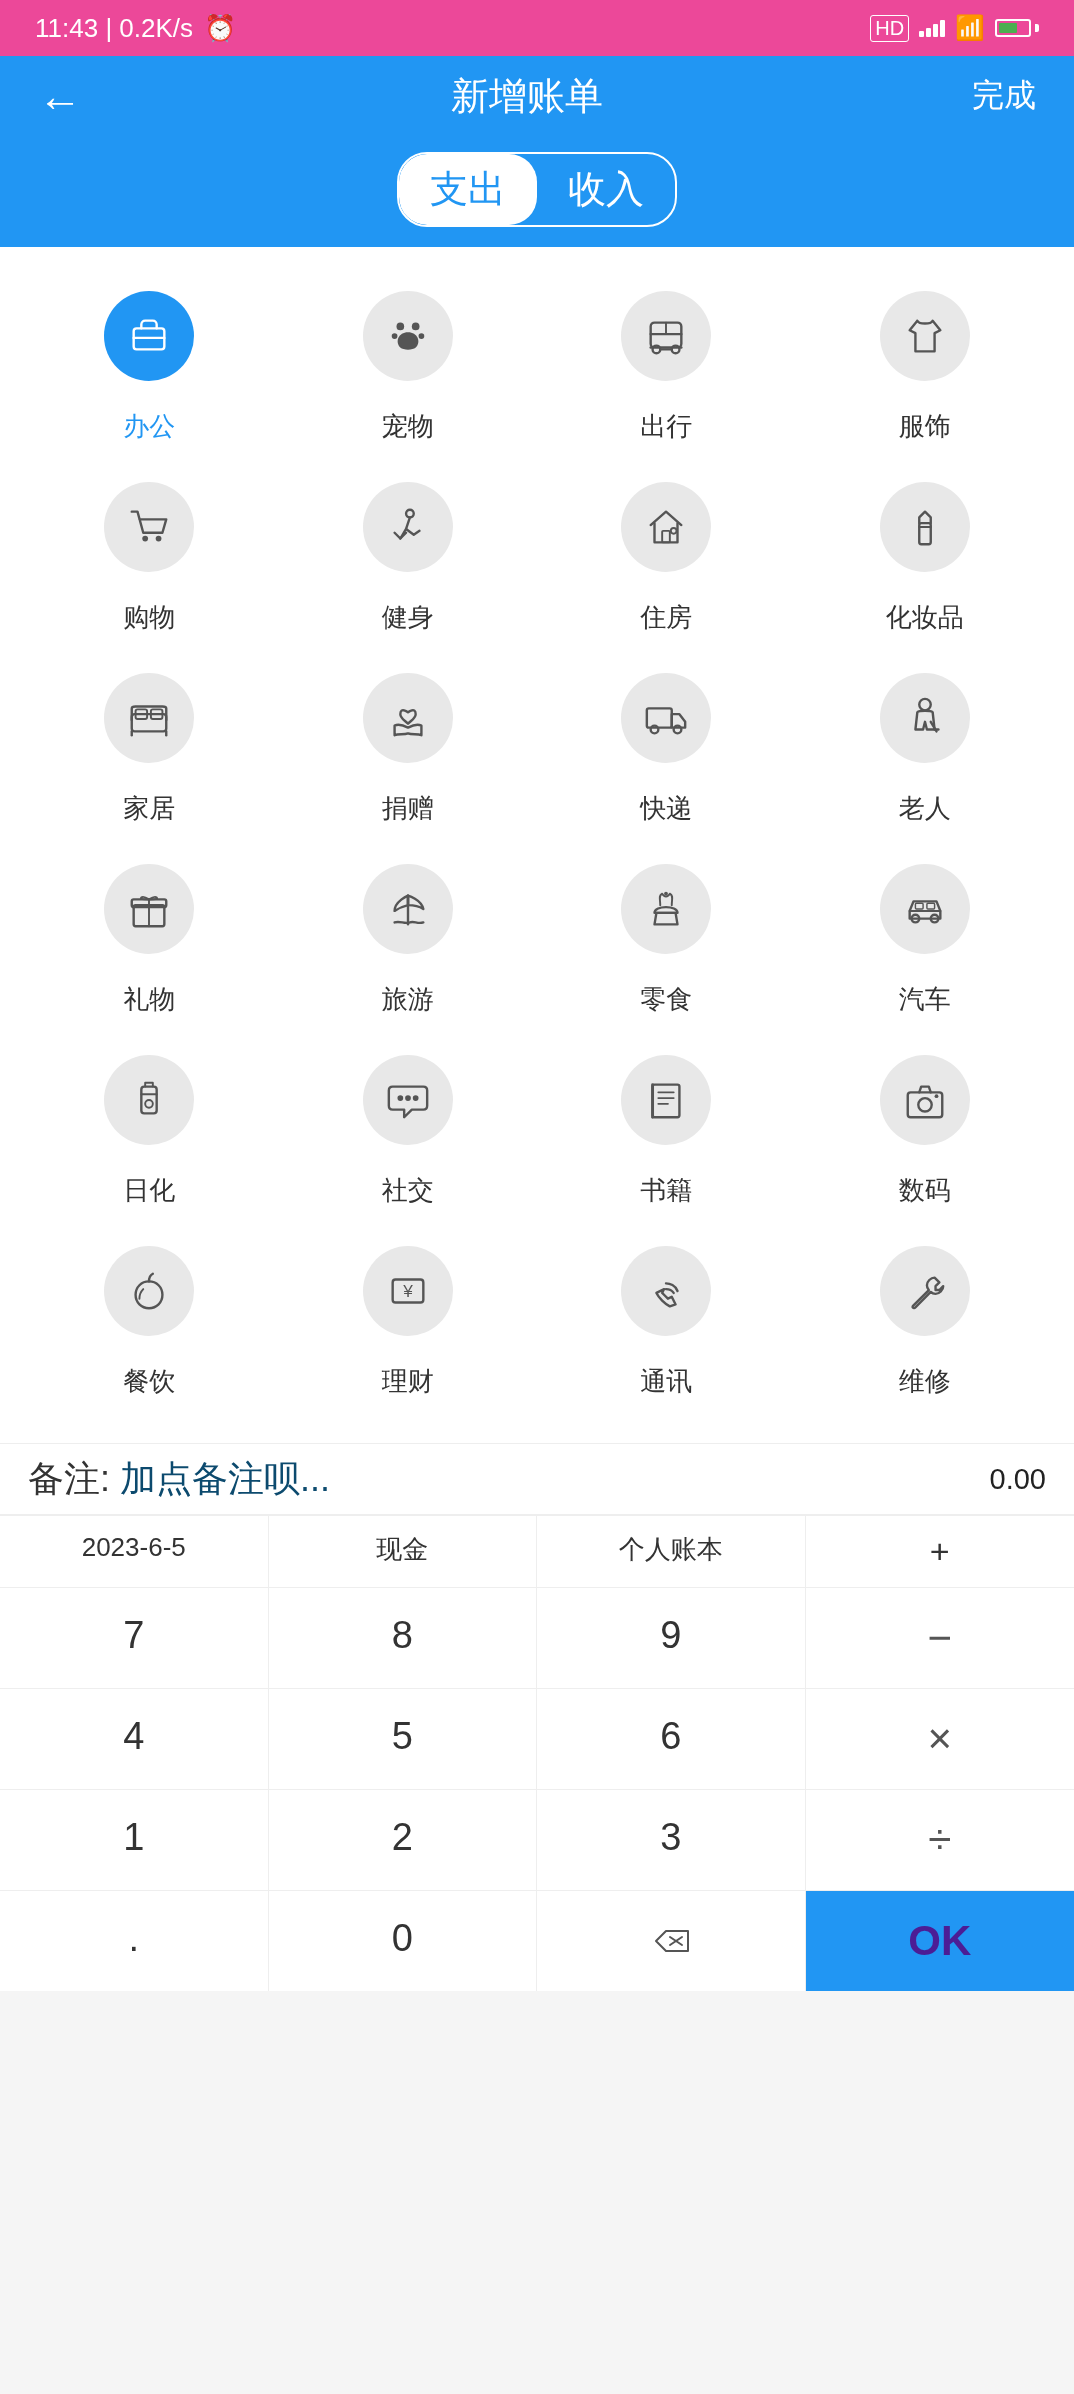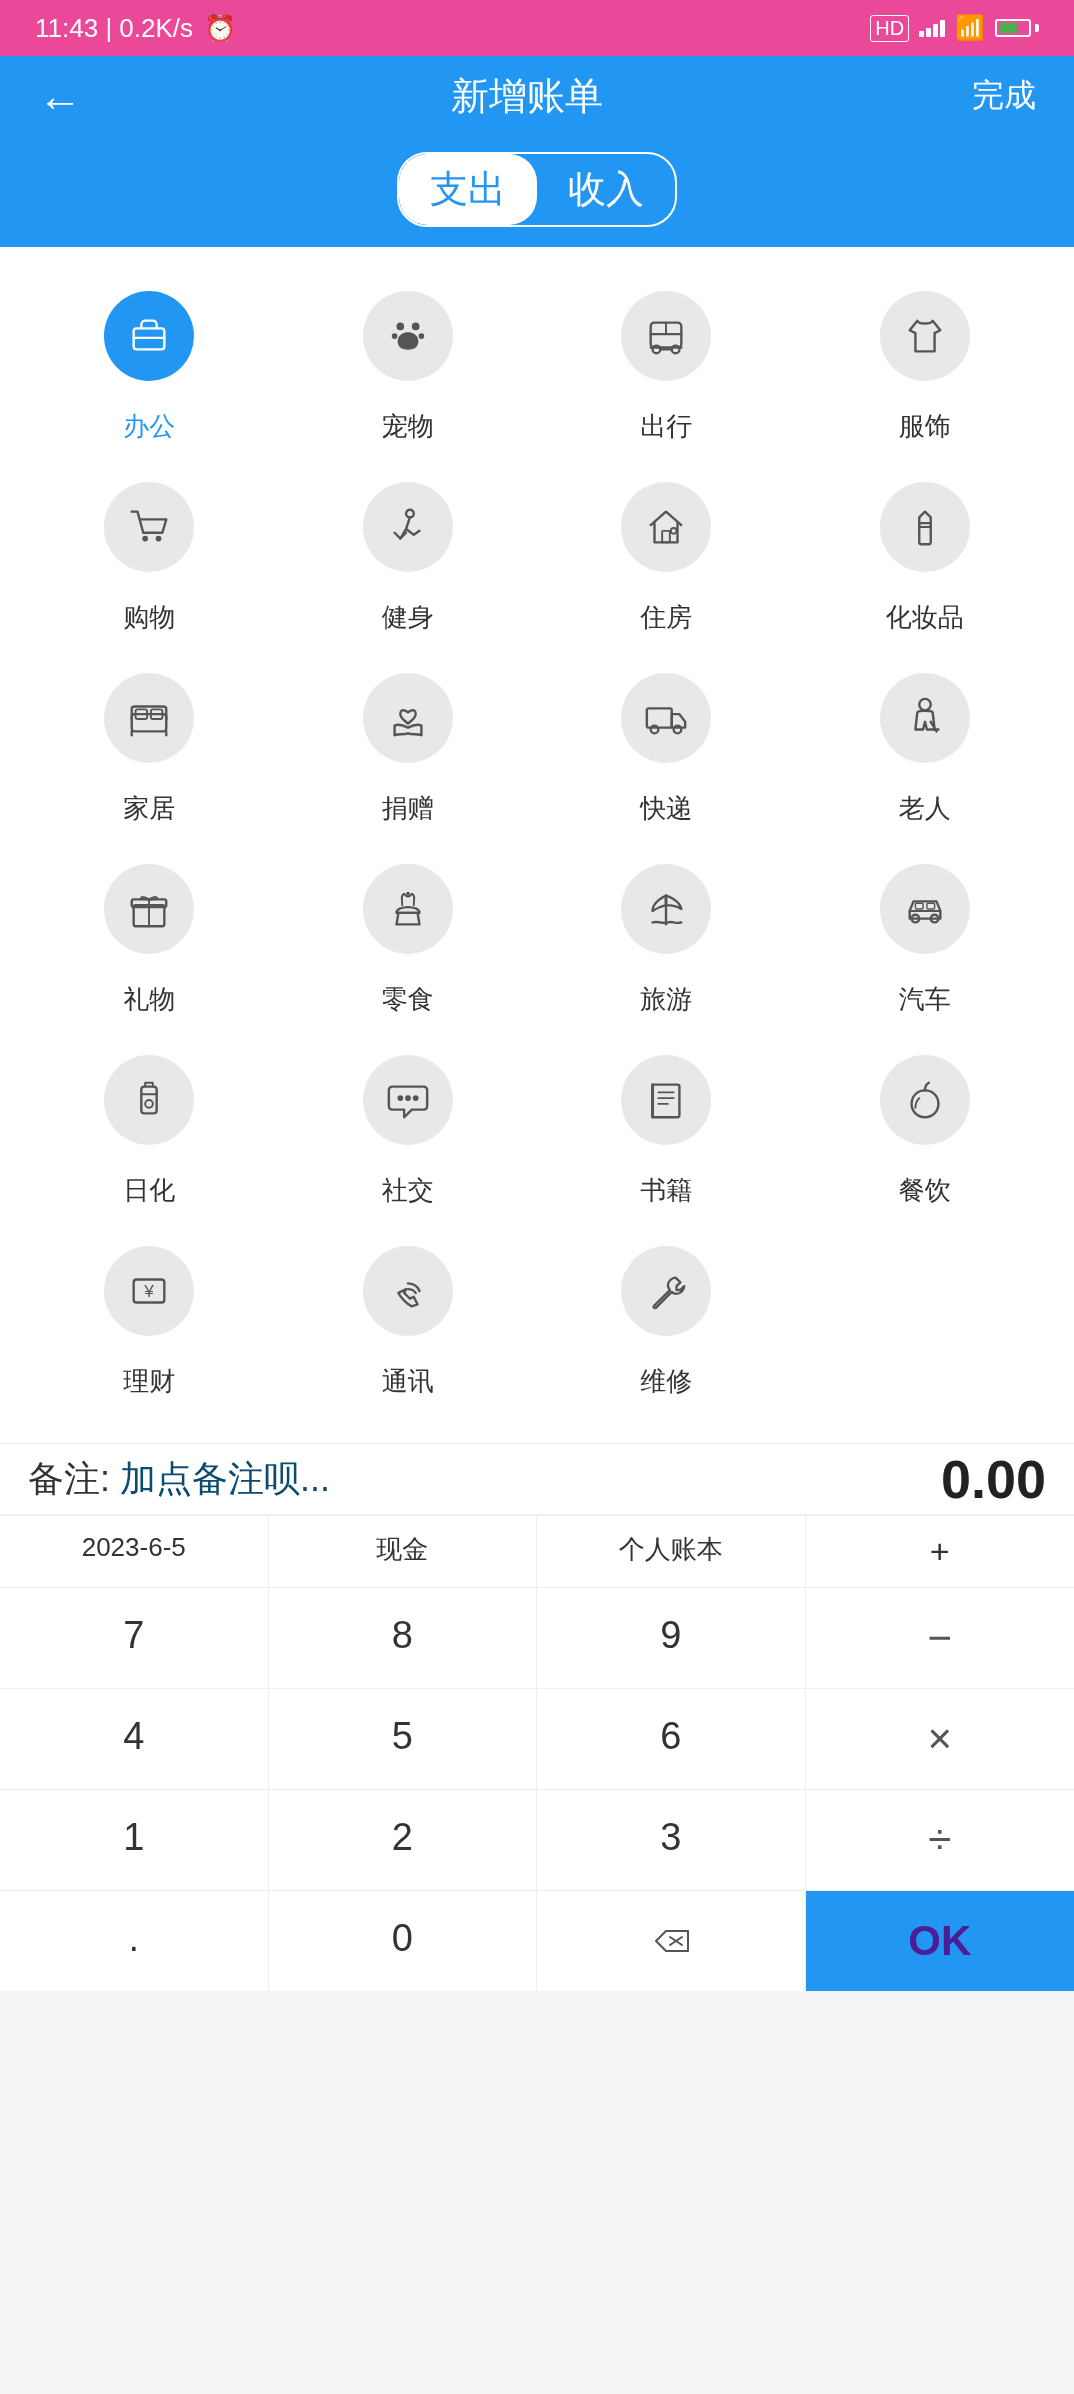--- a/index.html
+++ b/index.html
@@ -173,22 +173,22 @@
       font-size: 36px;
     }
     .notes-label {
       color: #333;
       font-weight: 500;
     }
     .notes-placeholder {
       color: #0c4a6e;
     }
     .amount-display {
-      font-size: 54px;
-      font-weight: 700;
+      font-size: 29px;
+      font-weight: 400;
       color: #222;
     }
 
     
     .calculator {
       background: white;
     }
     .calc-info-row {
       display: grid;
       grid-template-columns: repeat(4, 1fr);
@@ -465,39 +465,39 @@
           <path d="M24 14 C24 14 18 10 16 12 C14 14 18 14 24 14Z" style="fill:none;stroke:#555;stroke-width:2;"></path>
           <path d="M24 14 C24 14 30 10 32 12 C34 14 30 14 24 14Z" style="fill:none;stroke:#555;stroke-width:2;"></path>
         </svg>
       </div>
       <span class="category-label">礼物</span>
     </div>
 
     <div class="category-item">
       <div class="category-icon">
         <svg class="icon-svg" viewBox="0 0 48 48">
+          <line x1="24" y1="10" x2="24" y2="40" style="stroke:#555;stroke-width:2.5;stroke-linecap:round;"></line>
+          <path d="M24 10 C24 10 10 16 10 26 C16 22 24 20 24 20Z" style="fill:none;stroke:#555;stroke-width:2.5;"></path>
+          <path d="M24 10 C24 10 38 14 40 24 C34 20 24 20 24 20Z" style="fill:none;stroke:#555;stroke-width:2.5;"></path>
+          <path d="M10 38 C16 36 20 40 26 38 C30 36 34 40 40 38" style="fill:none;stroke:#555;stroke-width:2.5;stroke-linecap:round;"></path>
+        </svg>
+      </div>
+      <span class="category-label">旅游</span>
+    </div>
+
+    <div class="category-item">
+      <div class="category-icon">
+        <svg class="icon-svg" viewBox="0 0 48 48">
           <path d="M14 28 L12 40 L36 40 L34 28Z" style="fill:none;stroke:#555;stroke-width:2.5;stroke-linejoin:round;"></path>
           <path d="M12 28 C12 20 36 20 36 28Z" style="fill:none;stroke:#555;stroke-width:2.5;"></path>
           <path d="M18 20 C18 14 16 10 20 8 C22 12 26 12 28 8 C32 10 30 14 30 20" style="fill:none;stroke:#555;stroke-width:2;"></path>
           <circle cx="24" cy="8" r="2" style="fill:#555;stroke:none;"></circle>
         </svg>
       </div>
       <span class="category-label">零食</span>
-    </div>
-
-    <div class="category-item">
-      <div class="category-icon">
-        <svg class="icon-svg" viewBox="0 0 48 48">
-          <line x1="24" y1="10" x2="24" y2="40" style="stroke:#555;stroke-width:2.5;stroke-linecap:round;"></line>
-          <path d="M24 10 C24 10 10 16 10 26 C16 22 24 20 24 20Z" style="fill:none;stroke:#555;stroke-width:2.5;"></path>
-          <path d="M24 10 C24 10 38 14 40 24 C34 20 24 20 24 20Z" style="fill:none;stroke:#555;stroke-width:2.5;"></path>
-          <path d="M10 38 C16 36 20 40 26 38 C30 36 34 40 40 38" style="fill:none;stroke:#555;stroke-width:2.5;stroke-linecap:round;"></path>
-        </svg>
-      </div>
-      <span class="category-label">旅游</span>
     </div>
 
     <div class="category-item">
       <div class="category-icon">
         <svg class="icon-svg" viewBox="0 0 48 48">
           <path d="M8 26 L12 16 L36 16 L40 26 L40 34 L8 34Z" style="fill:none;stroke:#555;stroke-width:2.5;stroke-linejoin:round;"></path>
           <circle cx="14" cy="34" r="4" style="fill:none;stroke:#555;stroke-width:2.5;"></circle>
           <circle cx="34" cy="34" r="4" style="fill:none;stroke:#555;stroke-width:2.5;"></circle>
           <line x1="8" y1="26" x2="40" y2="26" style="stroke:#555;stroke-width:2;"></line>
           <rect x="14" y="18" width="8" height="6" rx="1" style="fill:none;stroke:#555;stroke-width:1.5;"></rect>
@@ -537,20 +537,31 @@
           <rect x="10" y="8" width="28" height="34" rx="2" style="fill:none;stroke:#555;stroke-width:2.5;"></rect>
           <line x1="16" y1="16" x2="32" y2="16" style="stroke:#555;stroke-width:2;"></line>
           <line x1="16" y1="22" x2="32" y2="22" style="stroke:#555;stroke-width:2;"></line>
           <line x1="16" y1="28" x2="26" y2="28" style="stroke:#555;stroke-width:2;"></line>
           <line x1="10" y1="8" x2="10" y2="42" style="stroke:#555;stroke-width:3;"></line>
         </svg>
       </div>
       <span class="category-label">书籍</span>
     </div>
 
+    <div class="category-item">
+      <div class="category-icon">
+        <svg class="icon-svg" viewBox="0 0 48 48">
+          <rect x="6" y="16" width="36" height="26" rx="3" style="fill:none;stroke:#555;stroke-width:2.5;"></rect>
+          <path d="M18 16 L20 10 L28 10 L30 16" style="fill:none;stroke:#555;stroke-width:2.5;stroke-linejoin:round;"></path>
+          <circle cx="24" cy="29" r="7" style="fill:none;stroke:#555;stroke-width:2.5;"></circle>
+          <circle cx="36" cy="20" r="2" style="fill:#555;stroke:none;"></circle>
+        </svg>
+      </div>
+      <span class="category-label">数码</span>
+    </div>
 
     <div class="category-item">
       <div class="category-icon">
         <svg class="icon-svg" viewBox="0 0 48 48">
           <path d="M24 14 C16 14 10 20 10 28 C10 36 16 42 24 42 C32 42 38 36 38 28 C38 20 32 14 24 14Z" style="fill:none;stroke:#555;stroke-width:2.5;"></path>
           <path d="M24 14 C24 14 24 8 28 6" style="fill:none;stroke:#555;stroke-width:2.5;stroke-linecap:round;"></path>
           <path d="M18 22 C16 24 14 28 14 32" style="fill:none;stroke:#555;stroke-width:2;stroke-linecap:round;"></path>
         </svg>
       </div>
       <span class="category-label">餐饮</span>

